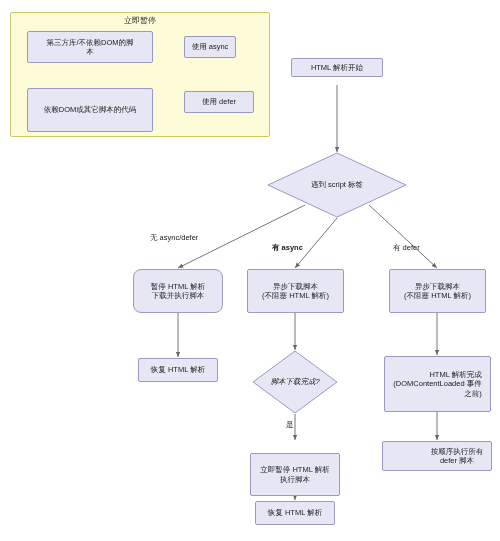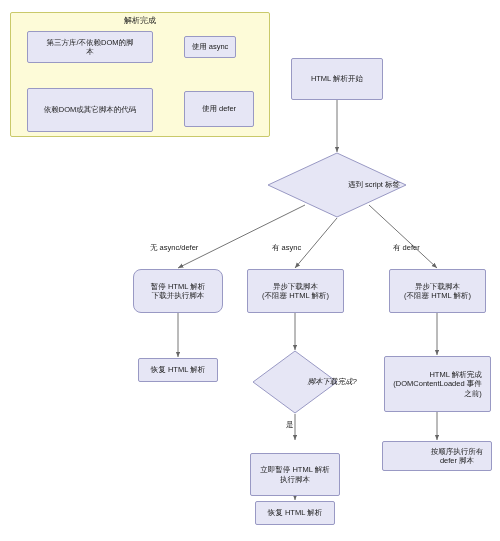--- a/index.html
+++ b/index.html
@@ -52,21 +52,20 @@
     left: 0; top: 0;
     width: 100%; height: 100%;
     display: flex;
     align-items: center;
     justify-content: center;
     text-align: center;
     font-size: 7.5px;
     color: #1a1a1a;
     line-height: 1.25;
     white-space: pre-line;
-    margin-left: 37px;
   }
   .group-box {
     position: absolute;
     box-sizing: border-box;
     background: #fdfbd8;
     border: 1px solid #c9c96a;
     border-radius: 2px;
   }
   .group-title {
     position: absolute;
@@ -110,29 +109,29 @@
 
     <path d="M295,484 L295,500"></path>
 
     <path d="M437,313 L437,355"></path>
 
     <path d="M437,412 L437,440"></path>
   </g>
 </svg>
 
 <div class="group-box" style="left:10px; top:12px; width:260px; height:125px;"></div>
-<div class="group-title" style="left:10px; top:15px; width:260px;">解析完成</div>
+<div class="group-title" style="left:10px; top:15px; width:260px;">立即暂停</div>
 
 <div class="node rect" style="left:27px; top:31px; width:126px; height:32px;">第三方库/不依赖DOM的脚
 本</div>
 <div class="node rect" style="left:184px; top:36px; width:52px; height:22px;">使用 async</div>
 <div class="node rect" style="left:27px; top:88px; width:126px; height:44px;">依赖DOM或其它脚本的代码</div>
-<div class="node rect" style="left:184px; top:91px; width:70px; height:36px;">使用 defer</div>
+<div class="node rect" style="left:184px; top:91px; width:70px; height:22px;">使用 defer</div>
 
-<div class="node rect" style="left:291px; top:58px; width:92px; height:42px;">HTML 解析开始</div>
+<div class="node rect" style="left:291px; top:58px; width:92px; height:19px;">HTML 解析开始</div>
 
 <div class="diamond-wrap" style="left:267px; top:152px; width:140px; height:66px;">
   <svg class="diamond-shape" viewBox="0 0 140 66" preserveAspectRatio="none">
     <polygon points="70,1 139,33 70,65 1,33" fill="#e6e6f5" stroke="#9999c4" stroke-width="1"></polygon>
   </svg>
   <div class="diamond-label">遇到 script 标签</div>
 </div>
 
 <div class="node rect" style="left:133px; top:269px; width:90px; height:44px;border-radius:8px;">暂停 HTML 解析
 下载并执行脚本</div>
@@ -152,16 +151,16 @@
 执行脚本</div>
 <div class="node rect" style="left:255px; top:501px; width:80px; height:24px;">恢复 HTML 解析</div>
 
 <div class="node rect" style="left:389px; top:269px; width:97px; height:44px;">异步下载脚本
 (不阻塞 HTML 解析)</div>
 <div class="node rect" style="left:384px; top:356px; width:107px; height:56px;text-align:right;">HTML 解析完成
 (DOMContentLoaded 事件
 之前)</div>
 <div class="node rect" style="left:382px; top:441px; width:110px; height:30px;padding-left:40px;">按顺序执行所有 defer 脚本</div>
 
-<div class="edge-label" style="left:150px; top:243px;">无 async/defer</div>
-<div class="edge-label" style="left:272px; top:243px;">有 async</div>
+<div class="edge-label" style="left:150px; top:233px;">无 async/defer</div>
+<div class="edge-label" style="left:272px; top:243px;font-weight:bold;">有 async</div>
 <div class="edge-label" style="left:393px; top:243px;">有 defer</div>
 <div class="edge-label" style="left:286px; top:420px;">是</div>
 
 </body></html>

